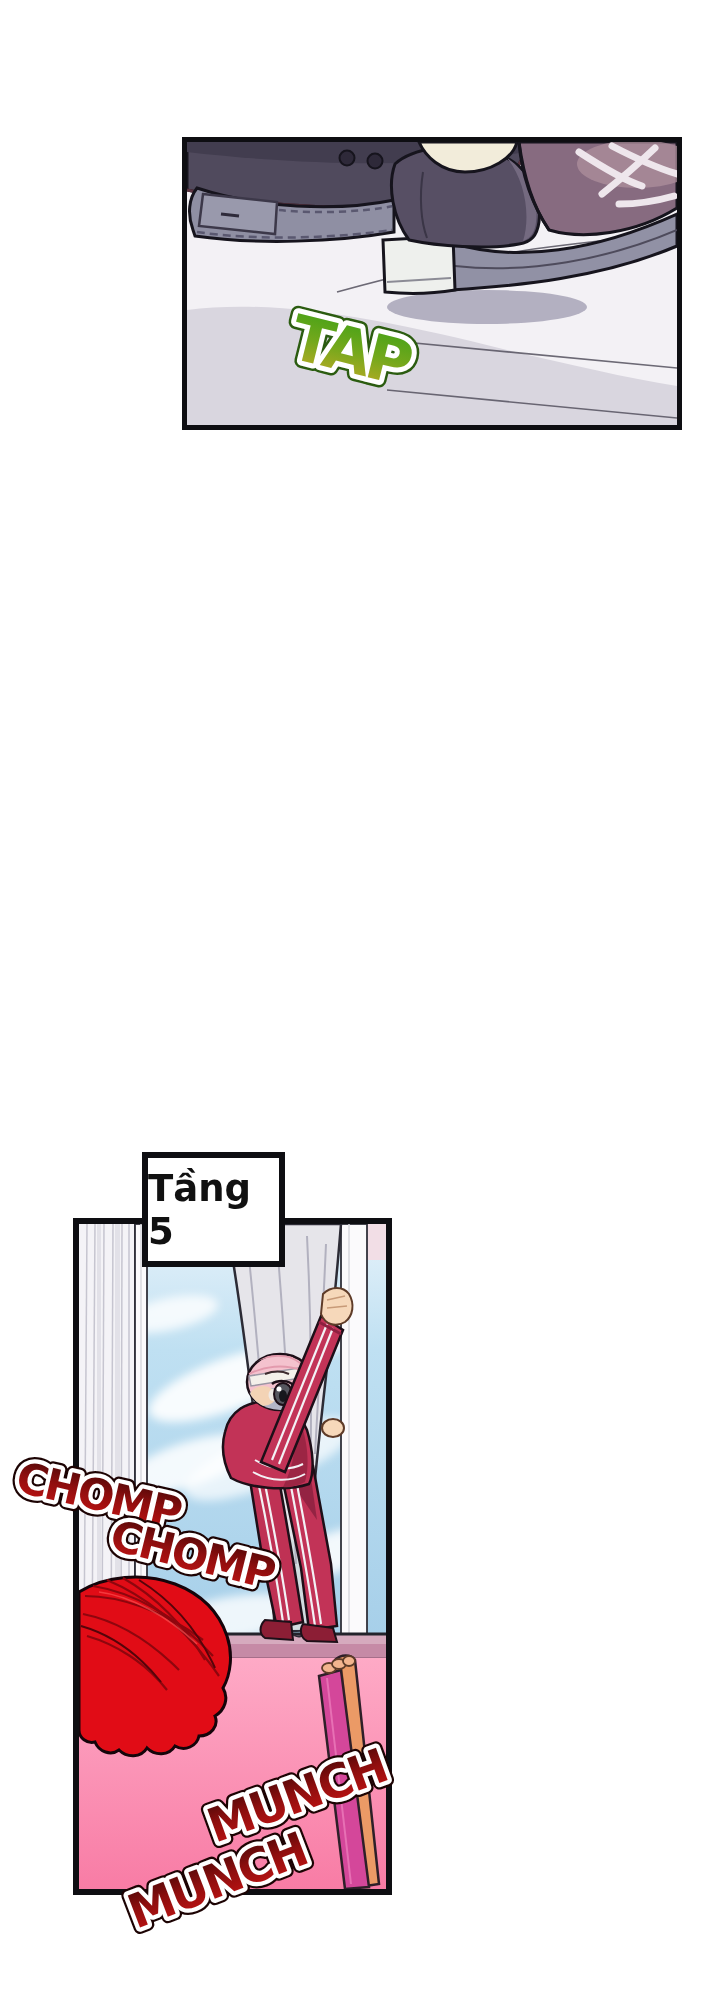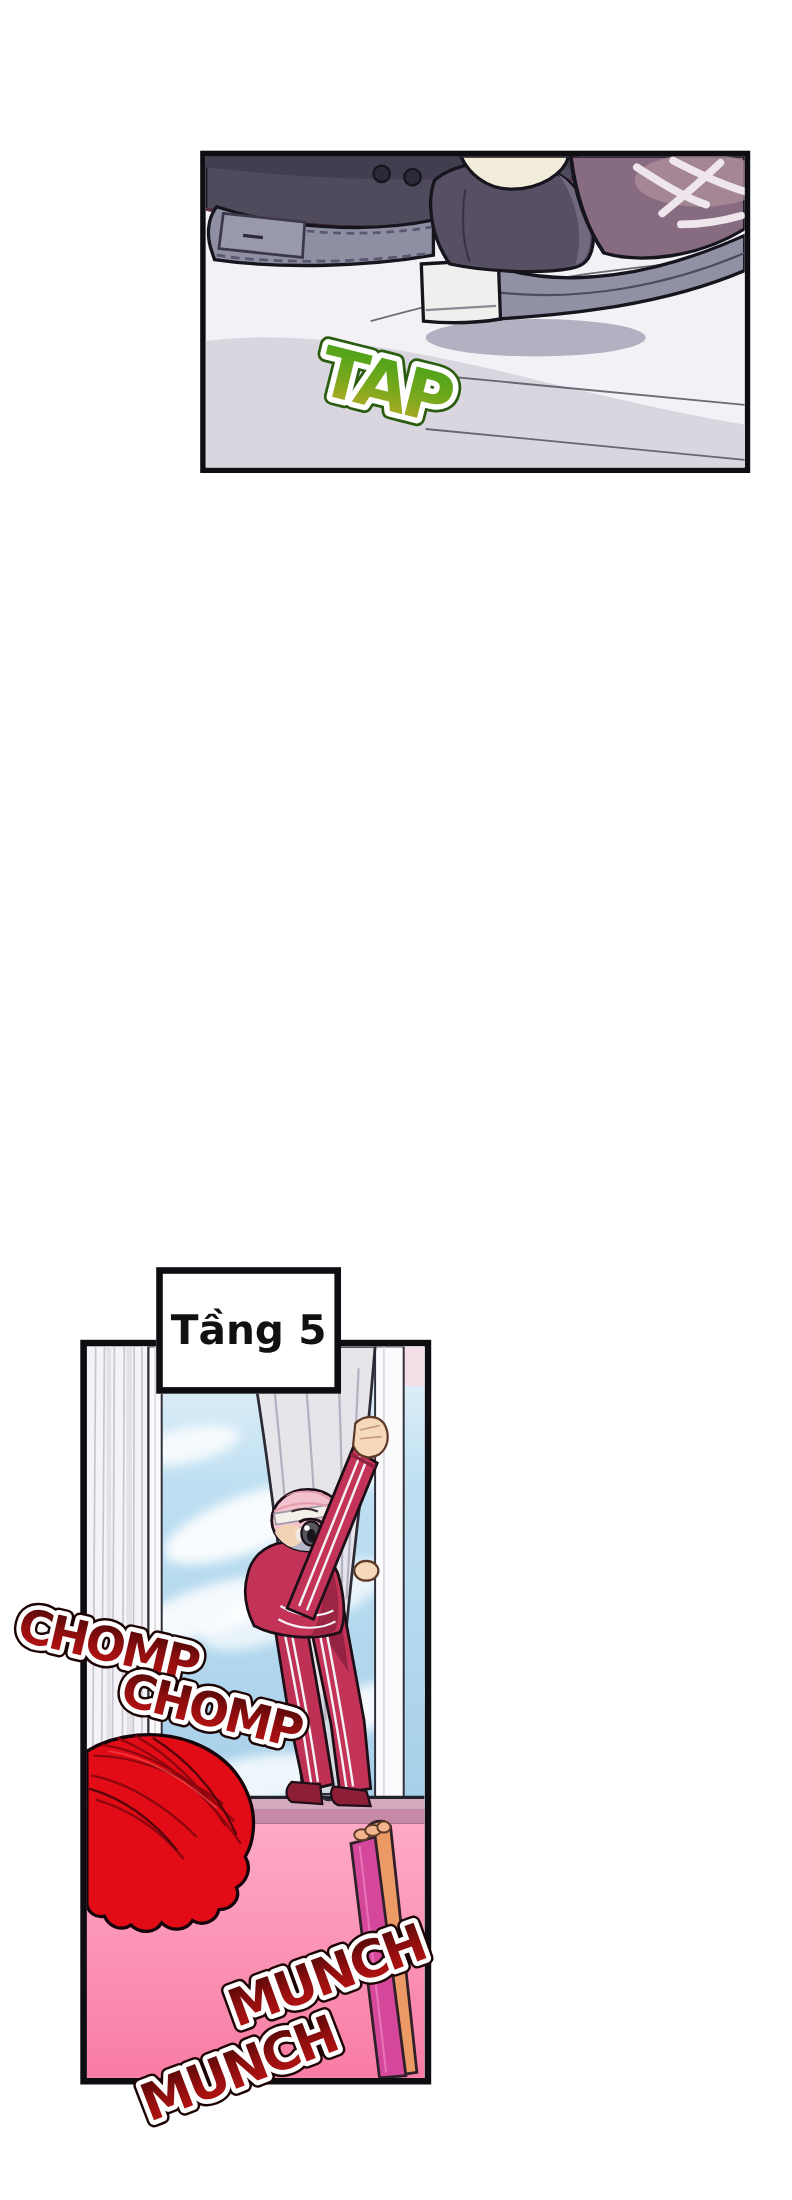--- a/index.html
+++ b/index.html
@@ -5,21 +5,21 @@
   html,body{margin:0;padding:0;}
   body{
     width:720px;height:2000px;position:relative;background:#ffffff;
     font-family:"DejaVu Sans","Liberation Sans",sans-serif;overflow:hidden;
   }
   .panel{position:absolute;background:#fff;z-index:1;}
   .panel svg{display:block;}
   #panel-top{left:182px;top:137px;width:500px;height:293px;border:5px solid #0e0e12;box-sizing:content-box;width:490px;height:283px;}
   #panel-bottom{left:73px;top:1218px;width:307px;height:665px;border:6px solid #0e0e12;}
   #caption-box{
-    position:absolute;left:142px;top:1152px;width:168px;height:115px;
+    position:absolute;left:142px;top:1152px;width:143px;height:115px;
     box-sizing:border-box;border:6px solid #0e0e12;background:#ffffff;z-index:3;
     display:flex;align-items:center;justify-content:center;
   }
   #caption-box span{
     font-size:37px;font-weight:bold;color:#111;letter-spacing:0px;
     font-family:"DejaVu Sans","Liberation Sans",sans-serif;
   }
   #sfx-overlay{position:absolute;left:0;top:1395px;z-index:5;overflow:visible;pointer-events:none;}
   .sfx-text{font-family:"DejaVu Sans","Liberation Sans",sans-serif;font-weight:bold;}
 </style>

